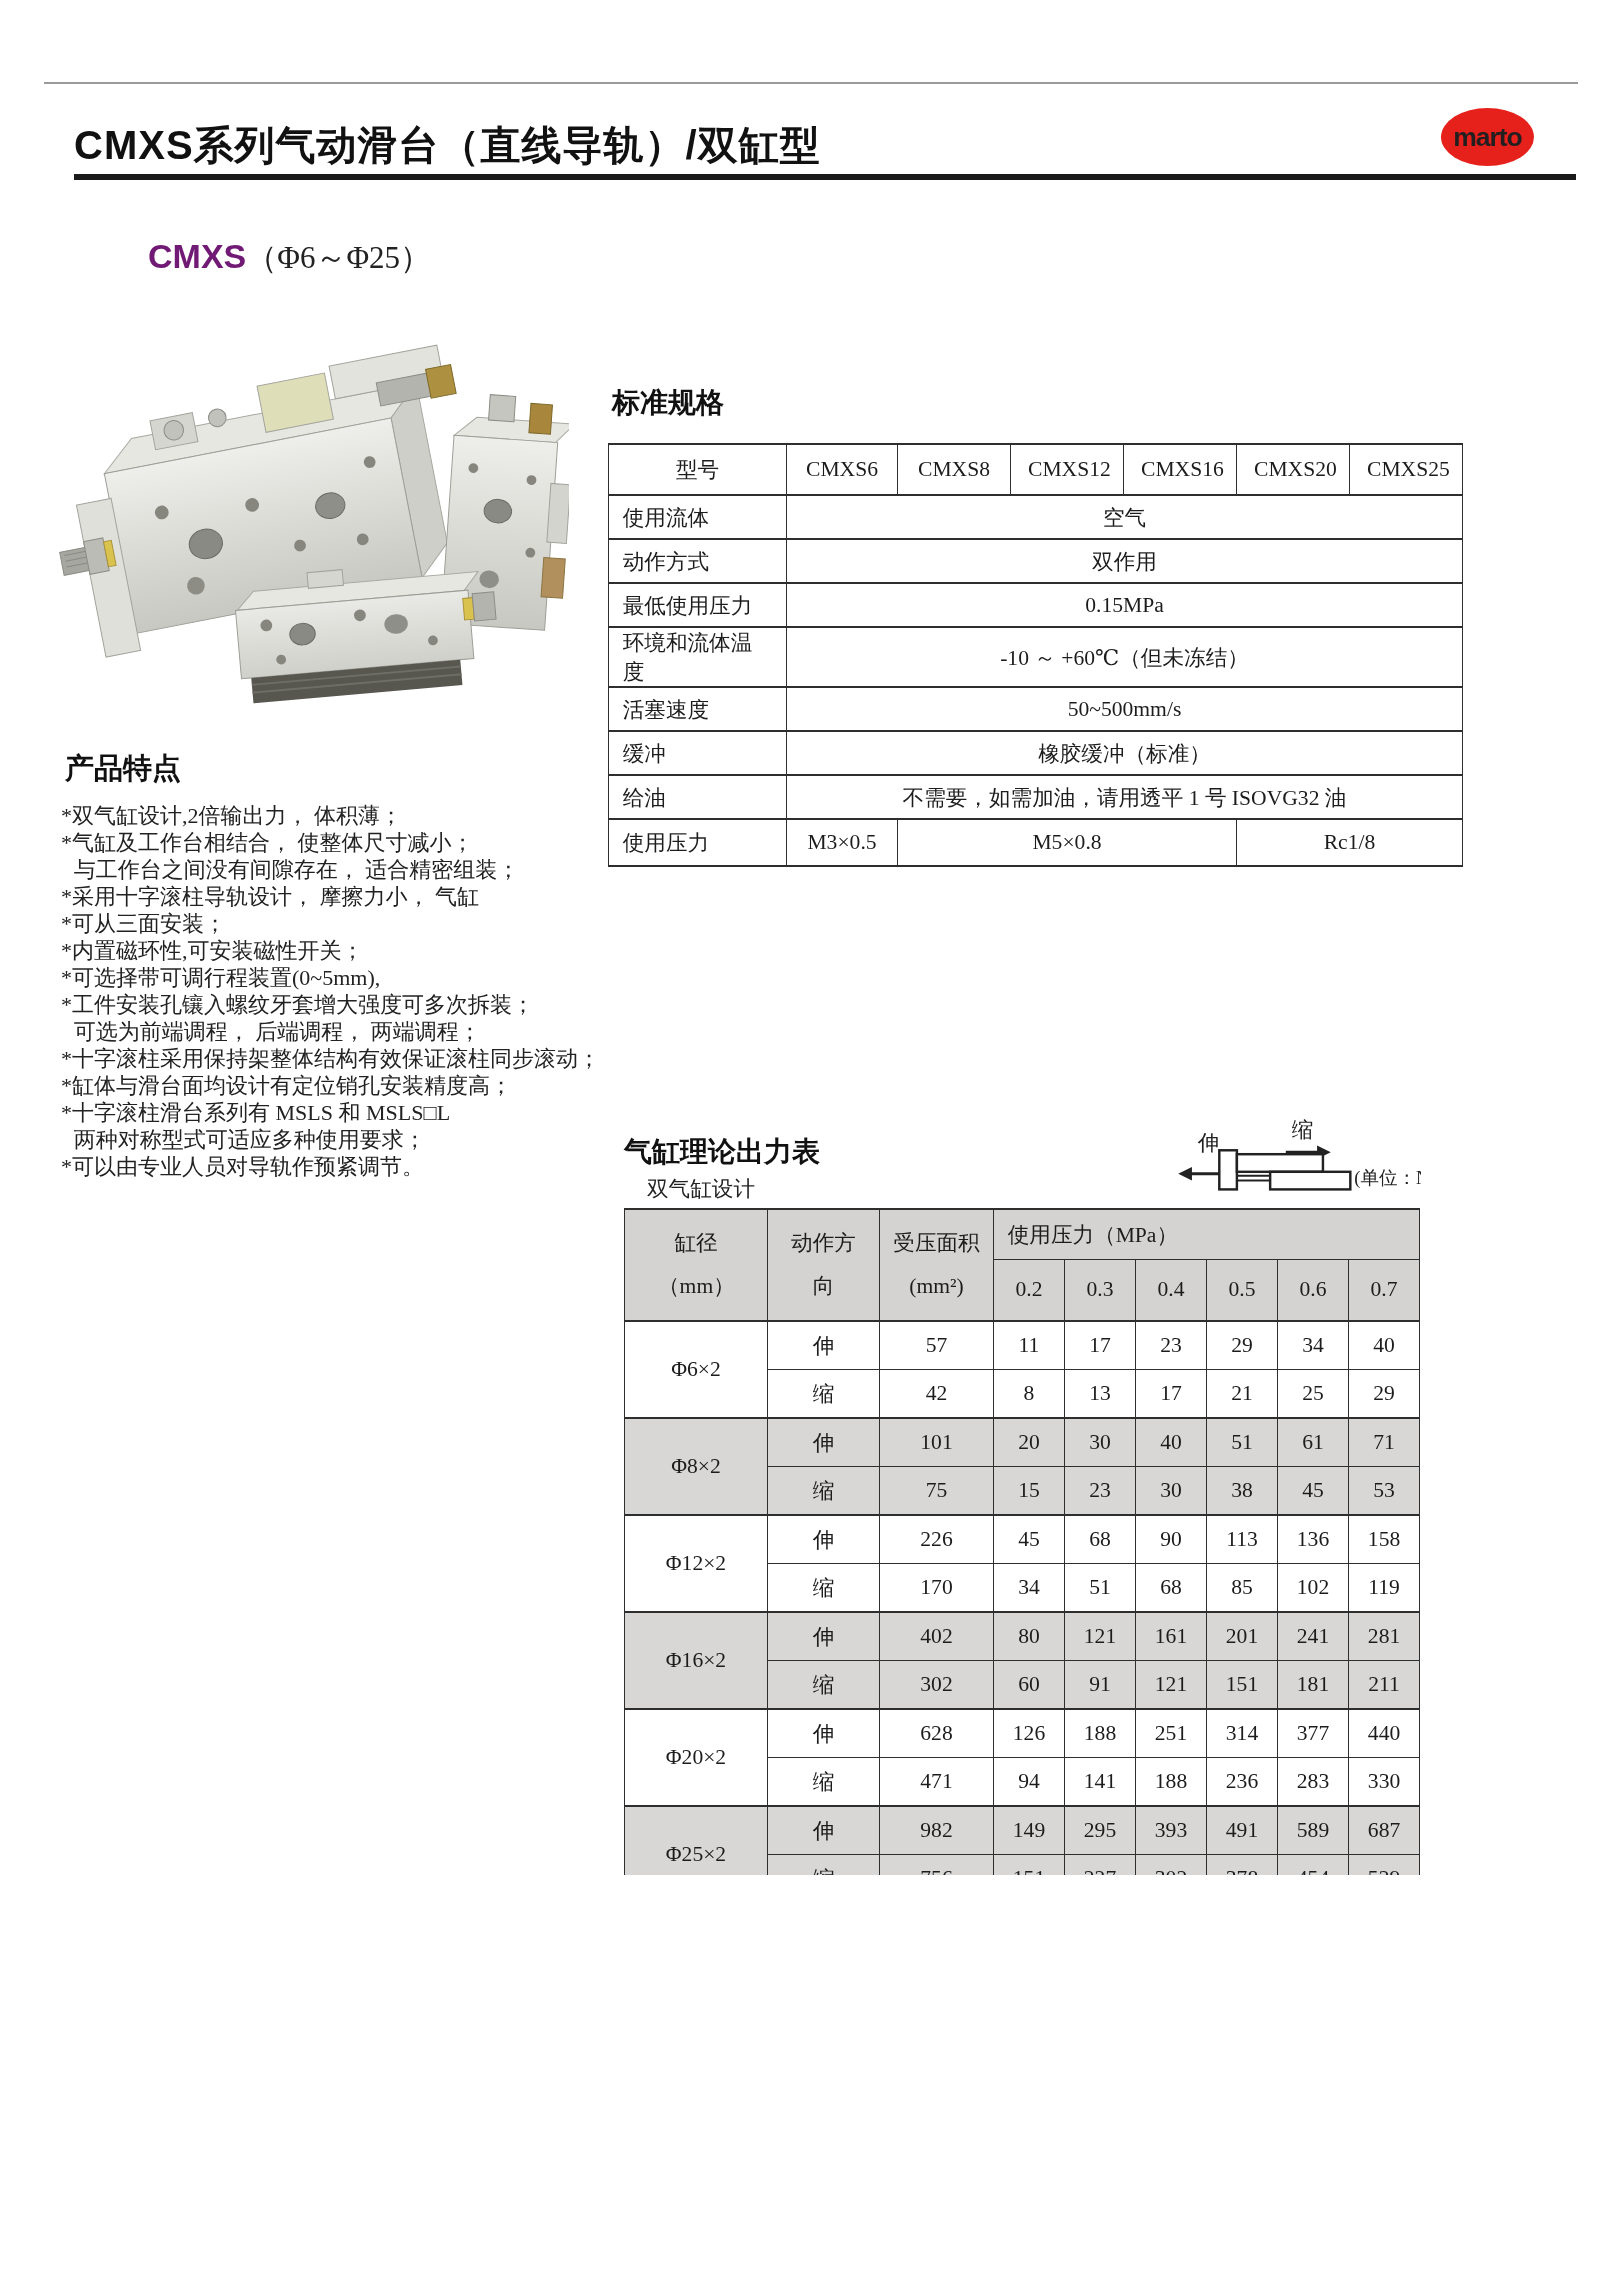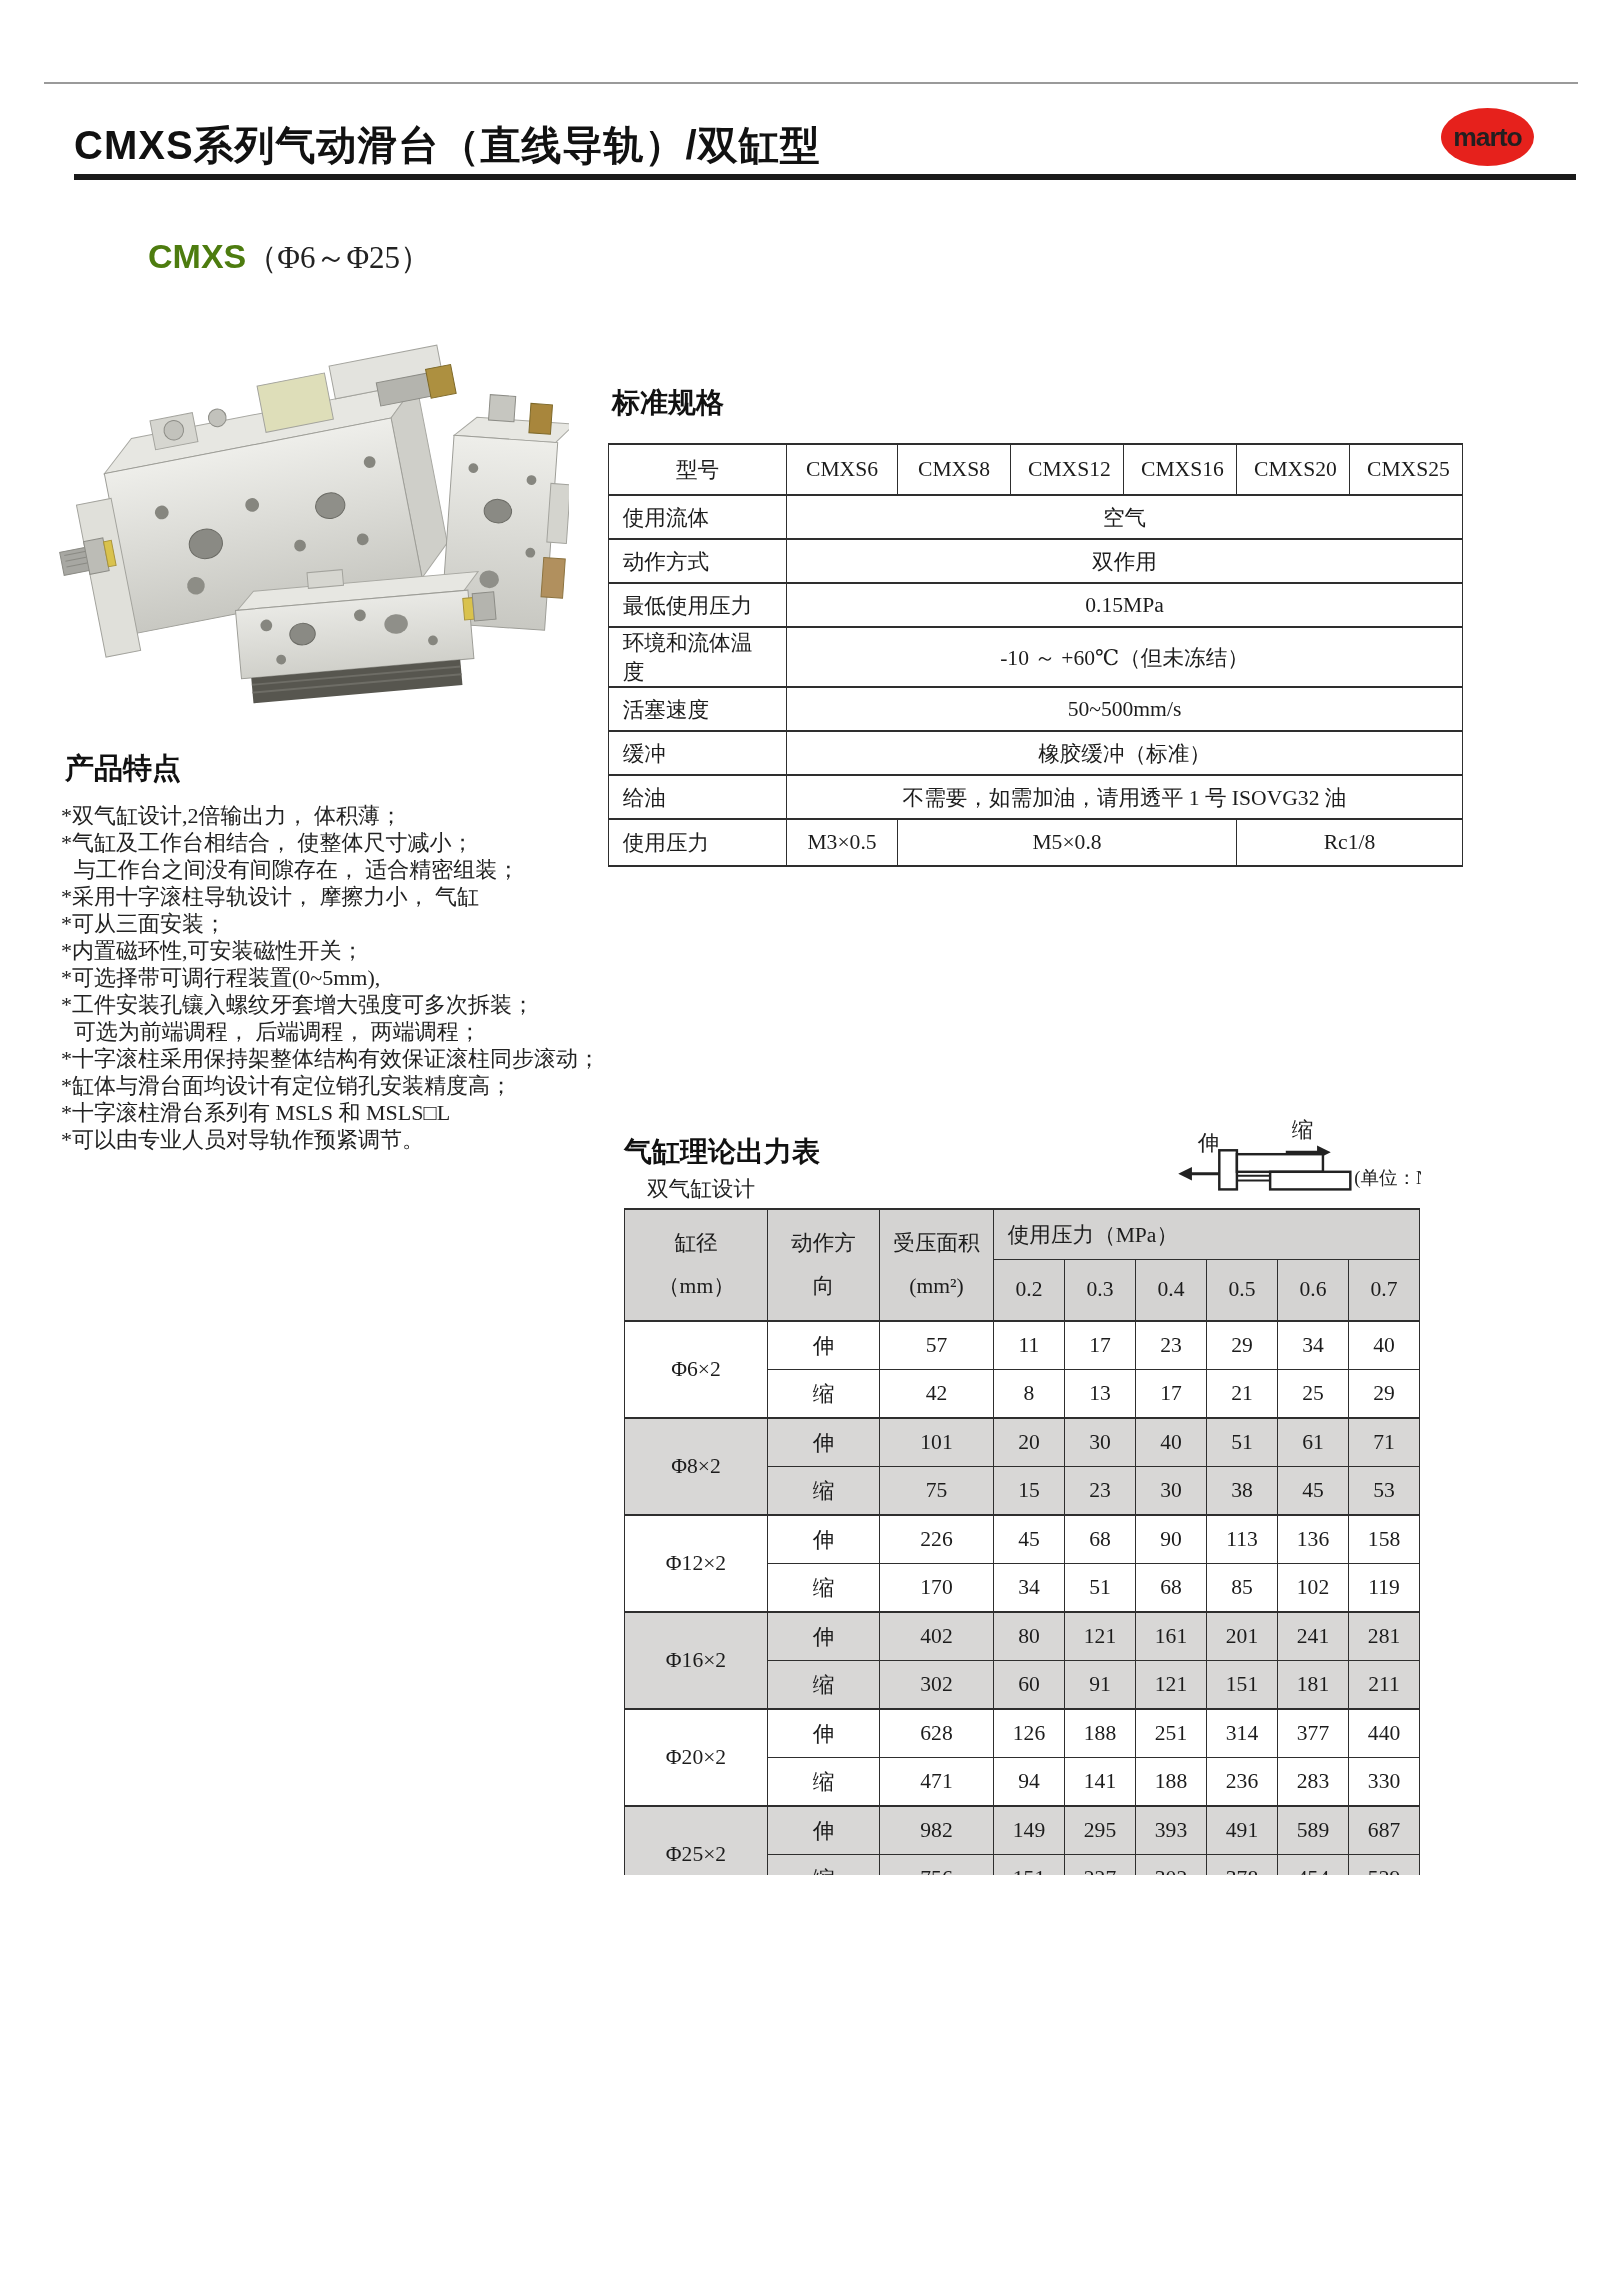--- a/index.html
+++ b/index.html
@@ -9,21 +9,21 @@
   .rule{position:absolute;background:#1a1a1a;}
   #top-thin-rule{left:44px;top:82px;width:1534px;height:2px;background:#9a9a9a;}
   #title{position:absolute;left:74px;top:118px;font-family:"Liberation Sans","DejaVu Sans",sans-serif;
          font-weight:bold;font-size:40px;letter-spacing:1px;color:#111;}
   #title-rule{left:74px;top:174px;width:1502px;height:5.9px;}
   #logo{position:absolute;left:1441px;top:108px;width:93px;height:58px;background:#e6211c;
         border-radius:50%;display:flex;align-items:center;justify-content:center;}
   #logo span{font-family:"Liberation Sans","DejaVu Sans",sans-serif;font-weight:bold;font-size:26.5px;color:#231f20;letter-spacing:-1px;}
 
   #subtitle{position:absolute;left:148px;top:237px;}
-  #subtitle .m{font-family:"Liberation Sans","DejaVu Sans",sans-serif;font-weight:bold;font-size:34px;color:#4d7c0f;}
+  #subtitle .m{font-family:"Liberation Sans","DejaVu Sans",sans-serif;font-weight:bold;font-size:34px;color:#701a75;}
   #subtitle .r{font-size:31px;color:#222;}
 
   
   #photo{position:absolute;left:57px;top:323px;width:512px;height:397px;}
 
   
   #features-heading{position:absolute;left:65px;top:749px;font-family:"Liberation Sans","DejaVu Sans",sans-serif;
          font-weight:bold;font-size:29px;color:#111;}
   #features{position:absolute;left:61px;top:802px;width:564px;font-size:22px;line-height:27px;color:#222;}
   #features .ln{white-space:nowrap;}
@@ -166,20 +166,21 @@
     <div class="ln cont">与工作台之间没有间隙存在， 适合精密组装；</div>
     <div class="ln">*采用十字滚柱导轨设计， 摩擦力小， 气缸</div>
     <div class="ln">*可从三面安装；</div>
     <div class="ln">*内置磁环性,可安装磁性开关；</div>
     <div class="ln">*可选择带可调行程装置(0~5mm),</div>
     <div class="ln">*工件安装孔镶入螺纹牙套增大强度可多次拆装；</div>
     <div class="ln cont">可选为前端调程， 后端调程， 两端调程；</div>
     <div class="ln">*十字滚柱采用保持架整体结构有效保证滚柱同步滚动；</div>
     <div class="ln">*缸体与滑台面均设计有定位销孔安装精度高；</div>
     <div class="ln">*十字滚柱滑台系列有 MSLS 和 MSLS□L</div>
+    <div class="ln cont">两种对称型式可适应多种使用要求；</div>
     <div class="ln">*可以由专业人员对导轨作预紧调节。</div>
   </div>
 
   <div id="spec-heading">标准规格</div>
   <table id="spec-table">
     <colgroup>
         <col style="width:178px">
         <col style="width:111px">
         <col style="width:113px">
         <col style="width:113px">

